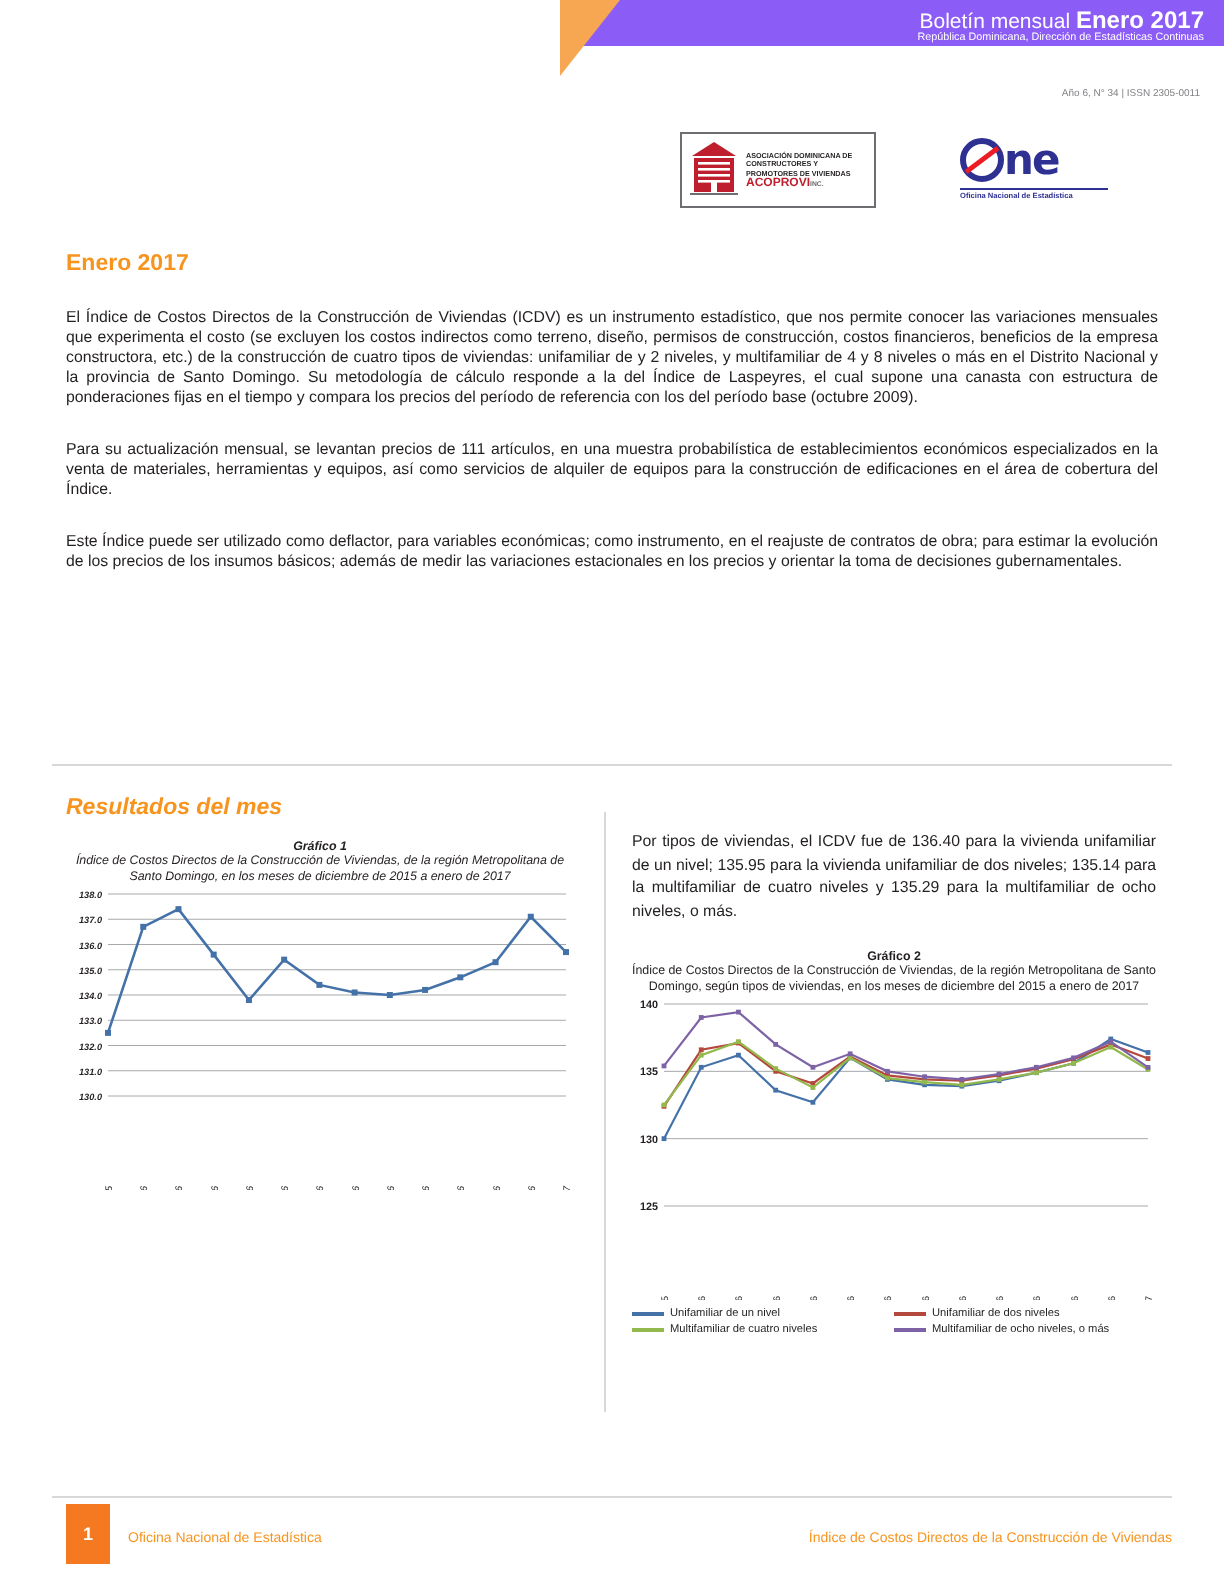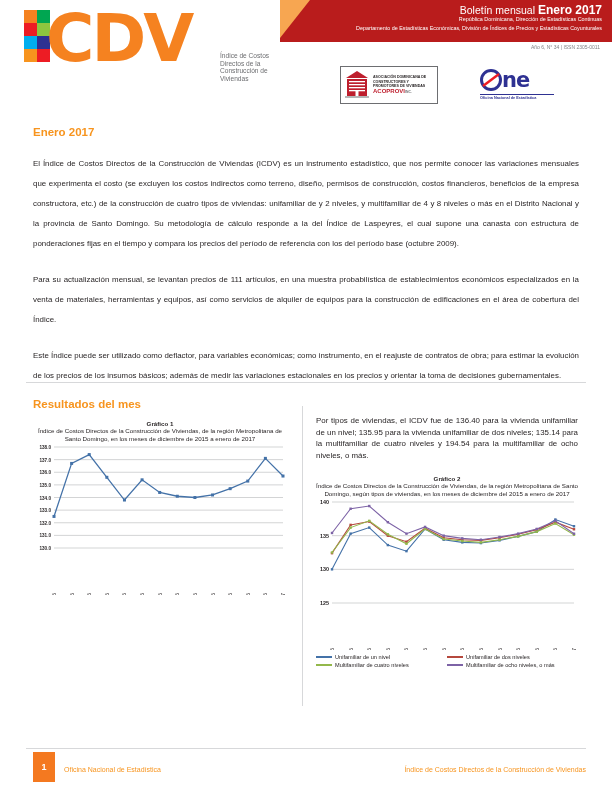--- a/index.html
+++ b/index.html
@@ -31,22 +31,22 @@
     font-family: "DejaVu Sans", sans-serif;
     font-weight: bold; font-size: 66px; letter-spacing: -3px;
     color: #f58220; line-height: 78px;
   }
   .logo-sub {
     position: absolute; left: 196px; top: 46px; width: 72px;
     font-size: 6.6px; line-height: 7.6px; color: #6d6e71;
   }
 
   .orange-banner {
-    position: absolute; left: 280px; top: 0; width: 332px; height: 42px;
-    background: #b91c1c;
+    position: absolute; left: 280px; top: 0; width: 332px; height: 23px;
+    background: #8b5cf6;
   }
   .banner-notch {
     position: absolute; left: 0; top: 0;
     width: 0; height: 0;
     border-top: 38px solid #f7a651;
     border-right: 30px solid transparent;
   }
   .banner-line1 {
     position: absolute; right: 10px; top: 3px;
     color: #ffffff; font-size: 10.5px; text-align: right; white-space: nowrap;
@@ -83,29 +83,29 @@
   .one-sub { font-size: 3.8px; color: #2e3192; font-weight: bold; border-top: 1px solid #2e3192; padding-top: 1px; }
 
   
   .content { position: absolute; left: 0; top: 126px; width: 612px; }
   .h-orange {
     color: #f7941e; font-size: 11.5px; font-weight: bold;
     margin: 0 0 9px 33px;
   }
   .para {
     margin: 16px 33px 10px 33px;
-    font-size: 7.9px; line-height: 20px; text-align: justify; color: #231f20;
+    font-size: 7.9px; line-height: 10px; text-align: justify; color: #231f20;
   }
 
   
   .divider { position: absolute; left: 26px; top: 382px; width: 560px; height: 1px; background: #d7d8da; }
 
   
   .cols { position: absolute; left: 0; top: 398px; width: 612px; }
-  .col-left  { position: absolute; left: 33px;  top: 0; width: 254px; }
+  .col-left  { position: absolute; left: 33px;  top: 0; width: 254px; font-style: italic; }
   .col-right { position: absolute; left: 316px; top: 0; width: 262px; }
   .col-div { position: absolute; left: 302px; top: 8px; width: 1px; height: 300px; background: #d7d8da; }
   .col-para { font-size: 7.9px; line-height: 11.6px; text-align: justify; }
 
   
   .chart-box { margin-top: 10px; }
   .chart-title { text-align: center; font-size: 6.2px; font-weight: bold; }
   .chart-sub { text-align: center; font-size: 6.2px; line-height: 7.8px; margin-bottom: 2px; }
   .plot { position: relative; }
   .legend { margin-top: 4px; font-size: 5.6px; }
@@ -122,34 +122,20 @@
     display: flex; align-items: center; justify-content: center;
   }
   .footer-left { position: absolute; left: 64px; top: 14px; font-size: 7px; color: #f7941e; }
   .footer-right { position: absolute; right: 26px; top: 14px; font-size: 7px; color: #f7941e; }
 </style>
 </head>
 <body>
 
 <div class="header">
 
-  <div class="logo-block">
-    <div class="logo-dots">
-      <i class="d1"></i>
-        <i class="d2"></i>
-        <i class="d3"></i>
-        <i class="d4"></i>
-      <i class="d5"></i>
-        <i class="d6"></i>
-        <i class="d7"></i>
-        <i class="d8"></i>
-    </div>
-    <div class="logo-word">CDV</div>
-    <div class="logo-sub">Índice de Costos Directos de la Construcción de Viviendas</div>
-  </div>
 
   <div class="orange-banner">
     <div class="banner-notch"></div>
     <div class="banner-line1">
       <span>Boletín mensual </span><b>Enero 2017</b>
     </div>
     <div class="banner-line2">República Dominicana, Dirección de Estadísticas Continuas</div>
     <div class="banner-line3">Departamento de Estadísticas Económicas, División de Índices de Precios y Estadísticas Coyunturales</div>
   </div>
 
@@ -254,21 +240,21 @@
             <text font-size="4.8" font-family="&quot;Liberation Sans&quot;, sans-serif" fill="#231f20" text-anchor="end" transform="translate(199.15384615384616,148) rotate(-90)">Octubre 2016</text>
             <text font-size="4.8" font-family="&quot;Liberation Sans&quot;, sans-serif" fill="#231f20" text-anchor="end" transform="translate(216.76923076923077,148) rotate(-90)">Noviembre 2016</text>
             <text font-size="4.8" font-family="&quot;Liberation Sans&quot;, sans-serif" fill="#231f20" text-anchor="end" transform="translate(234.3846153846154,148) rotate(-90)">Diciembre 2016</text>
             <text font-size="4.8" font-family="&quot;Liberation Sans&quot;, sans-serif" fill="#231f20" text-anchor="end" transform="translate(252,148) rotate(-90)">Enero 2017</text>
           </svg></div>
     </div>
 
   </div>
 
   <div class="col-right">
-    <p class="col-para" style="margin-top:17px;">Por tipos de viviendas, el ICDV fue de 136.40 para la vivienda unifamiliar de un nivel; 135.95 para la vivienda unifamiliar de dos niveles; 135.14 para la multifamiliar de cuatro niveles y 194.54 para la multifamiliar de ocho niveles, o más.</p>
+    <p class="col-para" style="margin-top:17px;">Por tipos de viviendas, el ICDV fue de 136.40 para la vivienda unifamiliar de un nivel; 135.95 para la vivienda unifamiliar de dos niveles; 135.14 para la multifamiliar de cuatro niveles y 135.29 para la multifamiliar de ocho niveles, o más.</p>
 
     <div class="chart-box" style="margin-top:14px;">
       <div class="chart-title">Gráfico 2</div>
       <div class="chart-sub">Índice de Costos Directos de la Construcción de Viviendas, de la región Metropolitana de Santo Domingo, según tipos de viviendas, en los meses de diciembre del 2015 a enero de 2017</div>
       <div class="plot" id="plot2" style="height:150px;"><svg width="262" height="150">
             <line x1="16" x2="258" y1="103" y2="103" stroke="#a6a8ab" stroke-width="0.5"></line>
             <text x="13" y="105" text-anchor="end" font-size="5.4" font-weight="bold" font-family="&quot;Liberation Sans&quot;, sans-serif" fill="#231f20">125</text>
             <line x1="16" x2="258" y1="69.33333333333334" y2="69.33333333333334" stroke="#a6a8ab" stroke-width="0.5"></line>
             <text x="13" y="71.33333333333334" text-anchor="end" font-size="5.4" font-weight="bold" font-family="&quot;Liberation Sans&quot;, sans-serif" fill="#231f20">130</text>
             <line x1="16" x2="258" y1="35.66666666666667" y2="35.66666666666667" stroke="#a6a8ab" stroke-width="0.5"></line>

